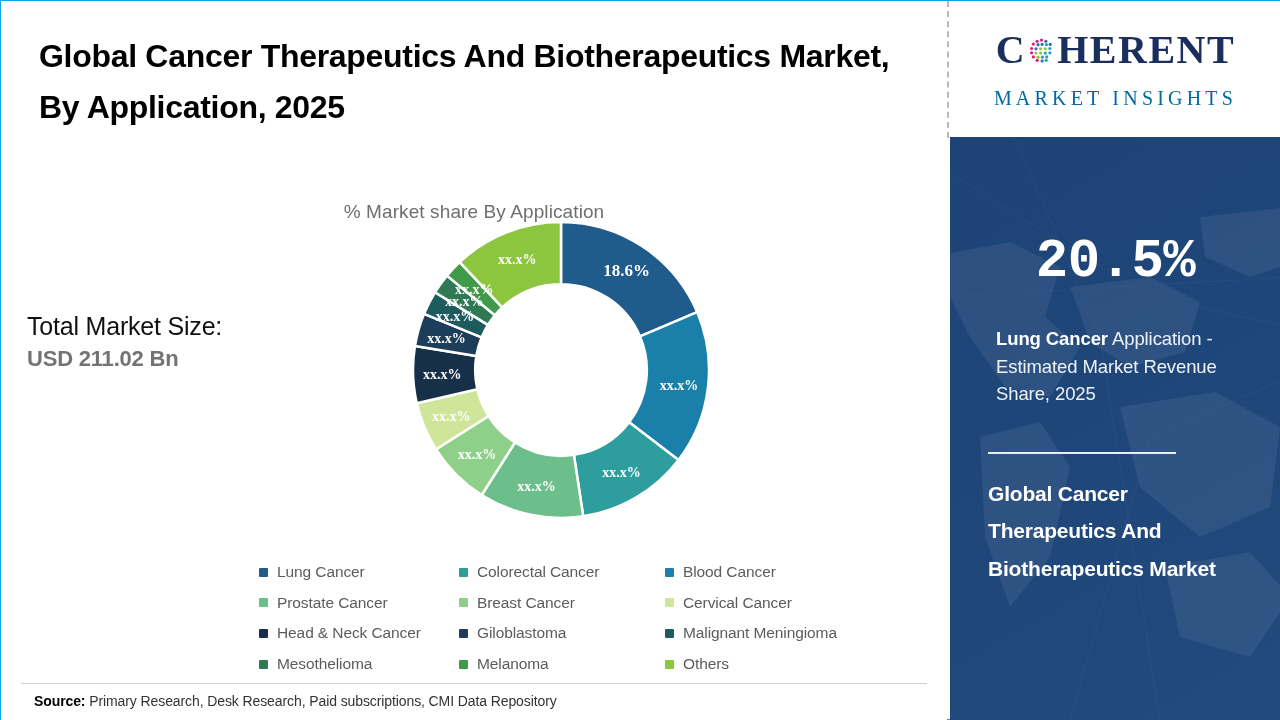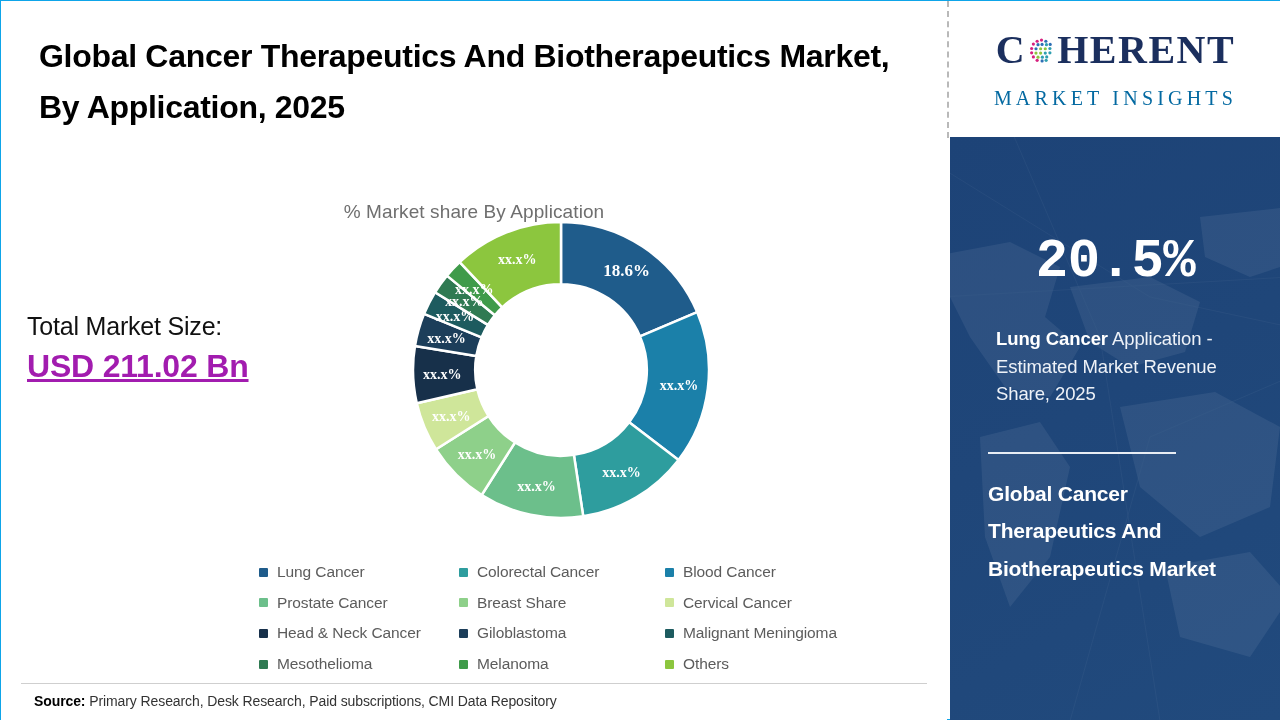--- a/index.html
+++ b/index.html
@@ -51,26 +51,25 @@
     left: 26px; top: 308px;
     width: 270px;
   }
   #market-size-label {
     font-size: 25px;
     color: #111111;
     line-height: 1.4;
     letter-spacing: -0.2px;
   }
   #market-size-value {
-    font-size: 32px;
-    font-weight: bold;
-    color: #a21caf;
+    font-size: 22px;
+    font-weight: bold;
+    color: #737373;
     line-height: 1.4;
     letter-spacing: -0.2px;
-    text-decoration: underline;
   }
 
   
   #donut-wrap {
     position: absolute;
     left: 409px; top: 218px;
     width: 302px; height: 302px;
   }
   #donut-svg { display: block; width: 302px; height: 302px; }
   .slice-label {
@@ -290,21 +289,21 @@
         <div class="legend-item">
           <span class="legend-swatch" style="background: rgb(27, 128, 169);"></span>
           <span class="legend-label">Blood Cancer</span>
         </div>
         <div class="legend-item">
           <span class="legend-swatch" style="background: rgb(108, 191, 139);"></span>
           <span class="legend-label">Prostate Cancer</span>
         </div>
         <div class="legend-item">
           <span class="legend-swatch" style="background: rgb(142, 208, 138);"></span>
-          <span class="legend-label">Breast Share</span>
+          <span class="legend-label">Breast Cancer</span>
         </div>
         <div class="legend-item">
           <span class="legend-swatch" style="background: rgb(207, 230, 154);"></span>
           <span class="legend-label">Cervical Cancer</span>
         </div>
         <div class="legend-item">
           <span class="legend-swatch" style="background: rgb(23, 48, 74);"></span>
           <span class="legend-label">Head &amp; Neck Cancer</span>
         </div>
         <div class="legend-item">

